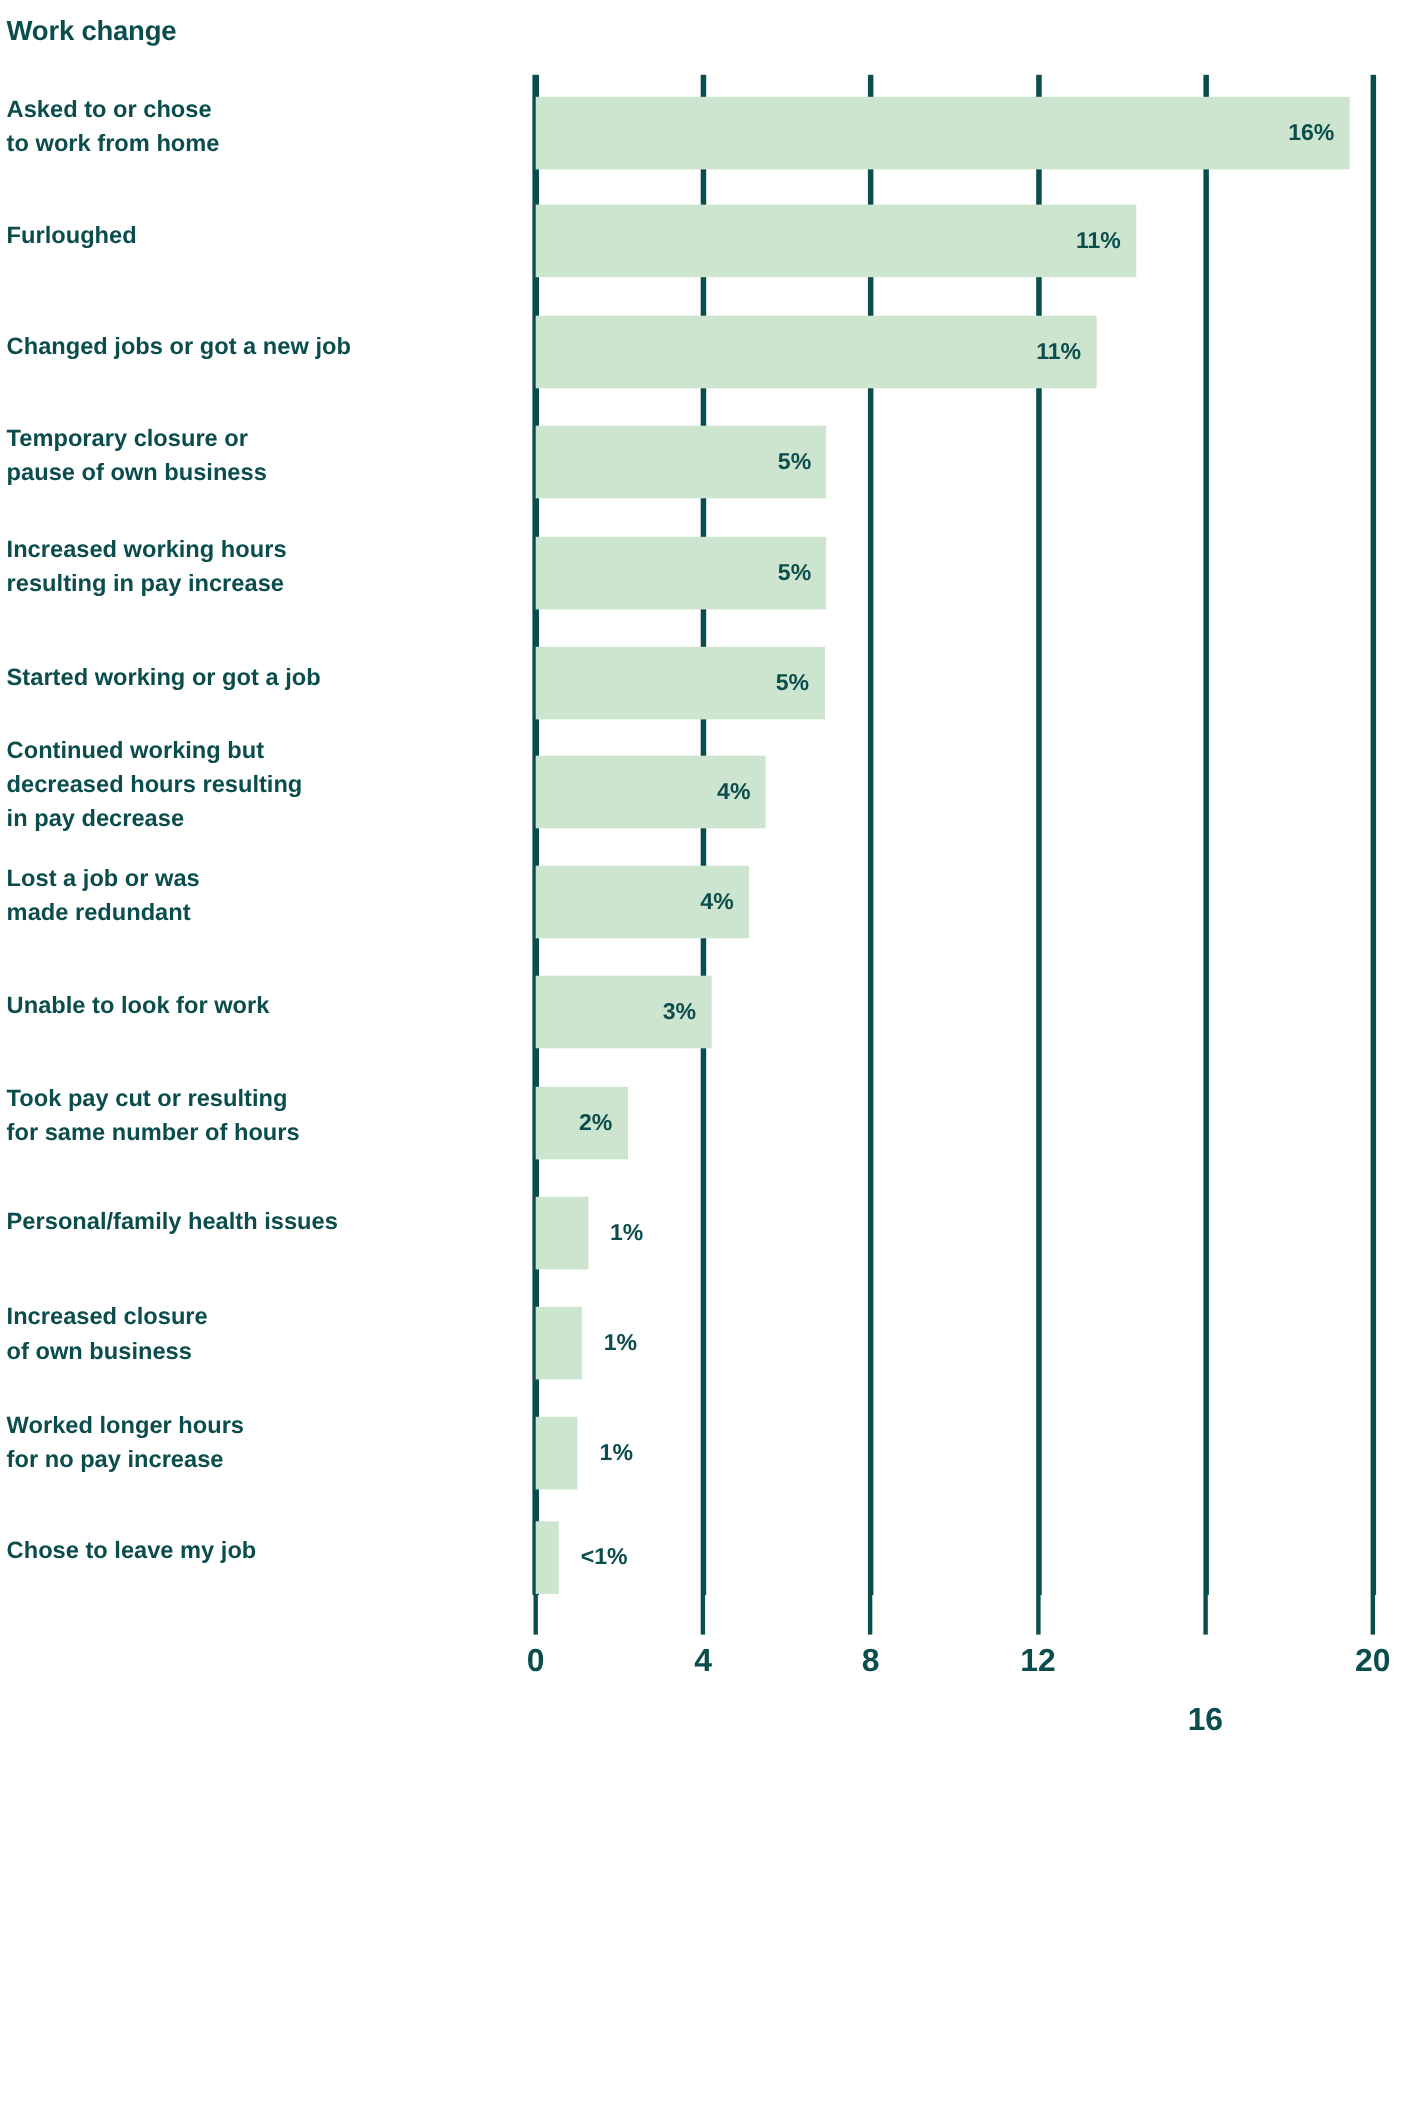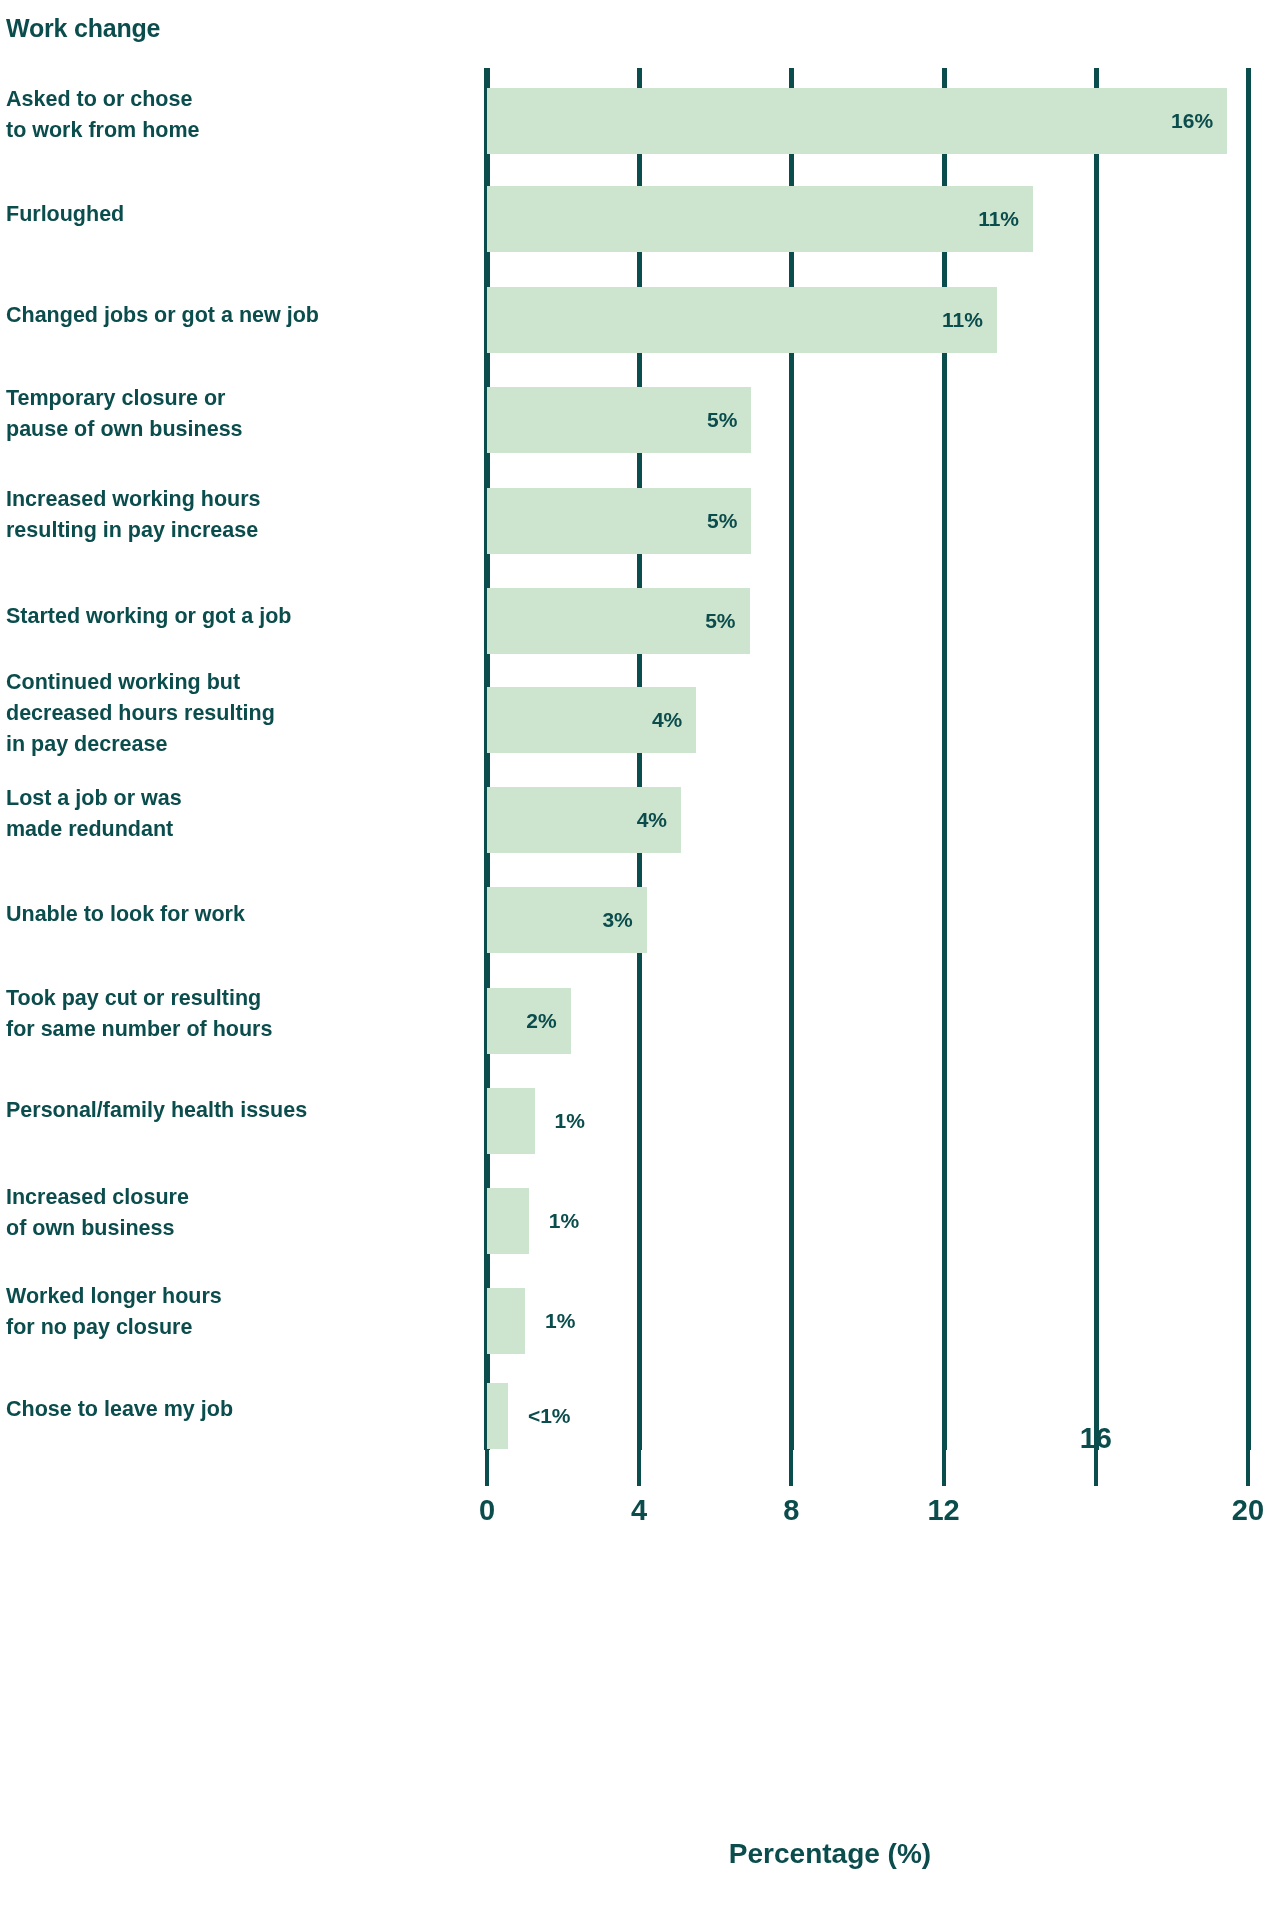--- a/index.html
+++ b/index.html
@@ -92,21 +92,21 @@
   <div id="ticks">
       <div class="tick-mark" style="left: 487px; top: 1450px;"></div>
       <div class="tick-label" style="left: 487px; top: 1494px;">0</div>
       <div class="tick-mark" style="left: 639.2px; top: 1450px;"></div>
       <div class="tick-label" style="left: 639.2px; top: 1494px;">4</div>
       <div class="tick-mark" style="left: 791.4px; top: 1450px;"></div>
       <div class="tick-label" style="left: 791.4px; top: 1494px;">8</div>
       <div class="tick-mark" style="left: 943.6px; top: 1450px;"></div>
       <div class="tick-label" style="left: 943.6px; top: 1494px; text-align: center;">12</div>
       <div class="tick-mark" style="left: 1095.8px; top: 1450px;"></div>
-      <div class="tick-label" style="left: 1095.8px; top: 1422px;">16</div>
+      <div class="tick-label" style="left: 1095.8px; top: 1548px;">16</div>
       <div class="tick-mark" style="left: 1248px; top: 1450px;"></div>
       <div class="tick-label" style="left: 1248px; top: 1494px;">20</div>
     </div>
 
   <div id="rows">
       <div class="bar" style="left: 487px; top: 88px; width: 740.072px; background: rgb(205, 229, 207);"></div>
       <div class="bar-value" style="top: 88px; left: 487px; width: 726.072px; text-align: right;">16%</div>
       <div class="cat-label" style="top: 84px;">Asked to or chose
 to work from home</div>
       <div class="bar" style="left: 487px; top: 186px; width: 546.017px; background: rgb(205, 229, 207);"></div>
@@ -145,20 +145,19 @@
       <div class="bar" style="left: 487px; top: 1088px; width: 47.5625px; background: rgb(205, 229, 207);"></div>
       <div class="bar-value" style="top: 1088px; left: 554.562px;">1%</div>
       <div class="cat-label" style="top: 1095px;">Personal/family health issues</div>
       <div class="bar" style="left: 487px; top: 1188px; width: 41.855px; background: rgb(205, 229, 207);"></div>
       <div class="bar-value" style="top: 1188px; left: 548.855px;">1%</div>
       <div class="cat-label" style="top: 1182px;">Increased closure
 of own business</div>
       <div class="bar" style="left: 487px; top: 1288px; width: 38.05px; background: rgb(205, 229, 207);"></div>
       <div class="bar-value" style="top: 1288px; left: 545.05px;">1%</div>
       <div class="cat-label" style="top: 1281px;">Worked longer hours
-for no pay closure</div>
+for no pay increase</div>
       <div class="bar" style="left: 487px; top: 1383px; width: 20.9275px; background: rgb(205, 229, 207);"></div>
       <div class="bar-value" style="top: 1383px; left: 527.928px;">&lt;1%</div>
       <div class="cat-label" style="top: 1394px;">Chose to leave my job</div>
     </div>
 
-  <div class="axis-title">Percentage (%)</div>
 </div>
 
 </body></html>

